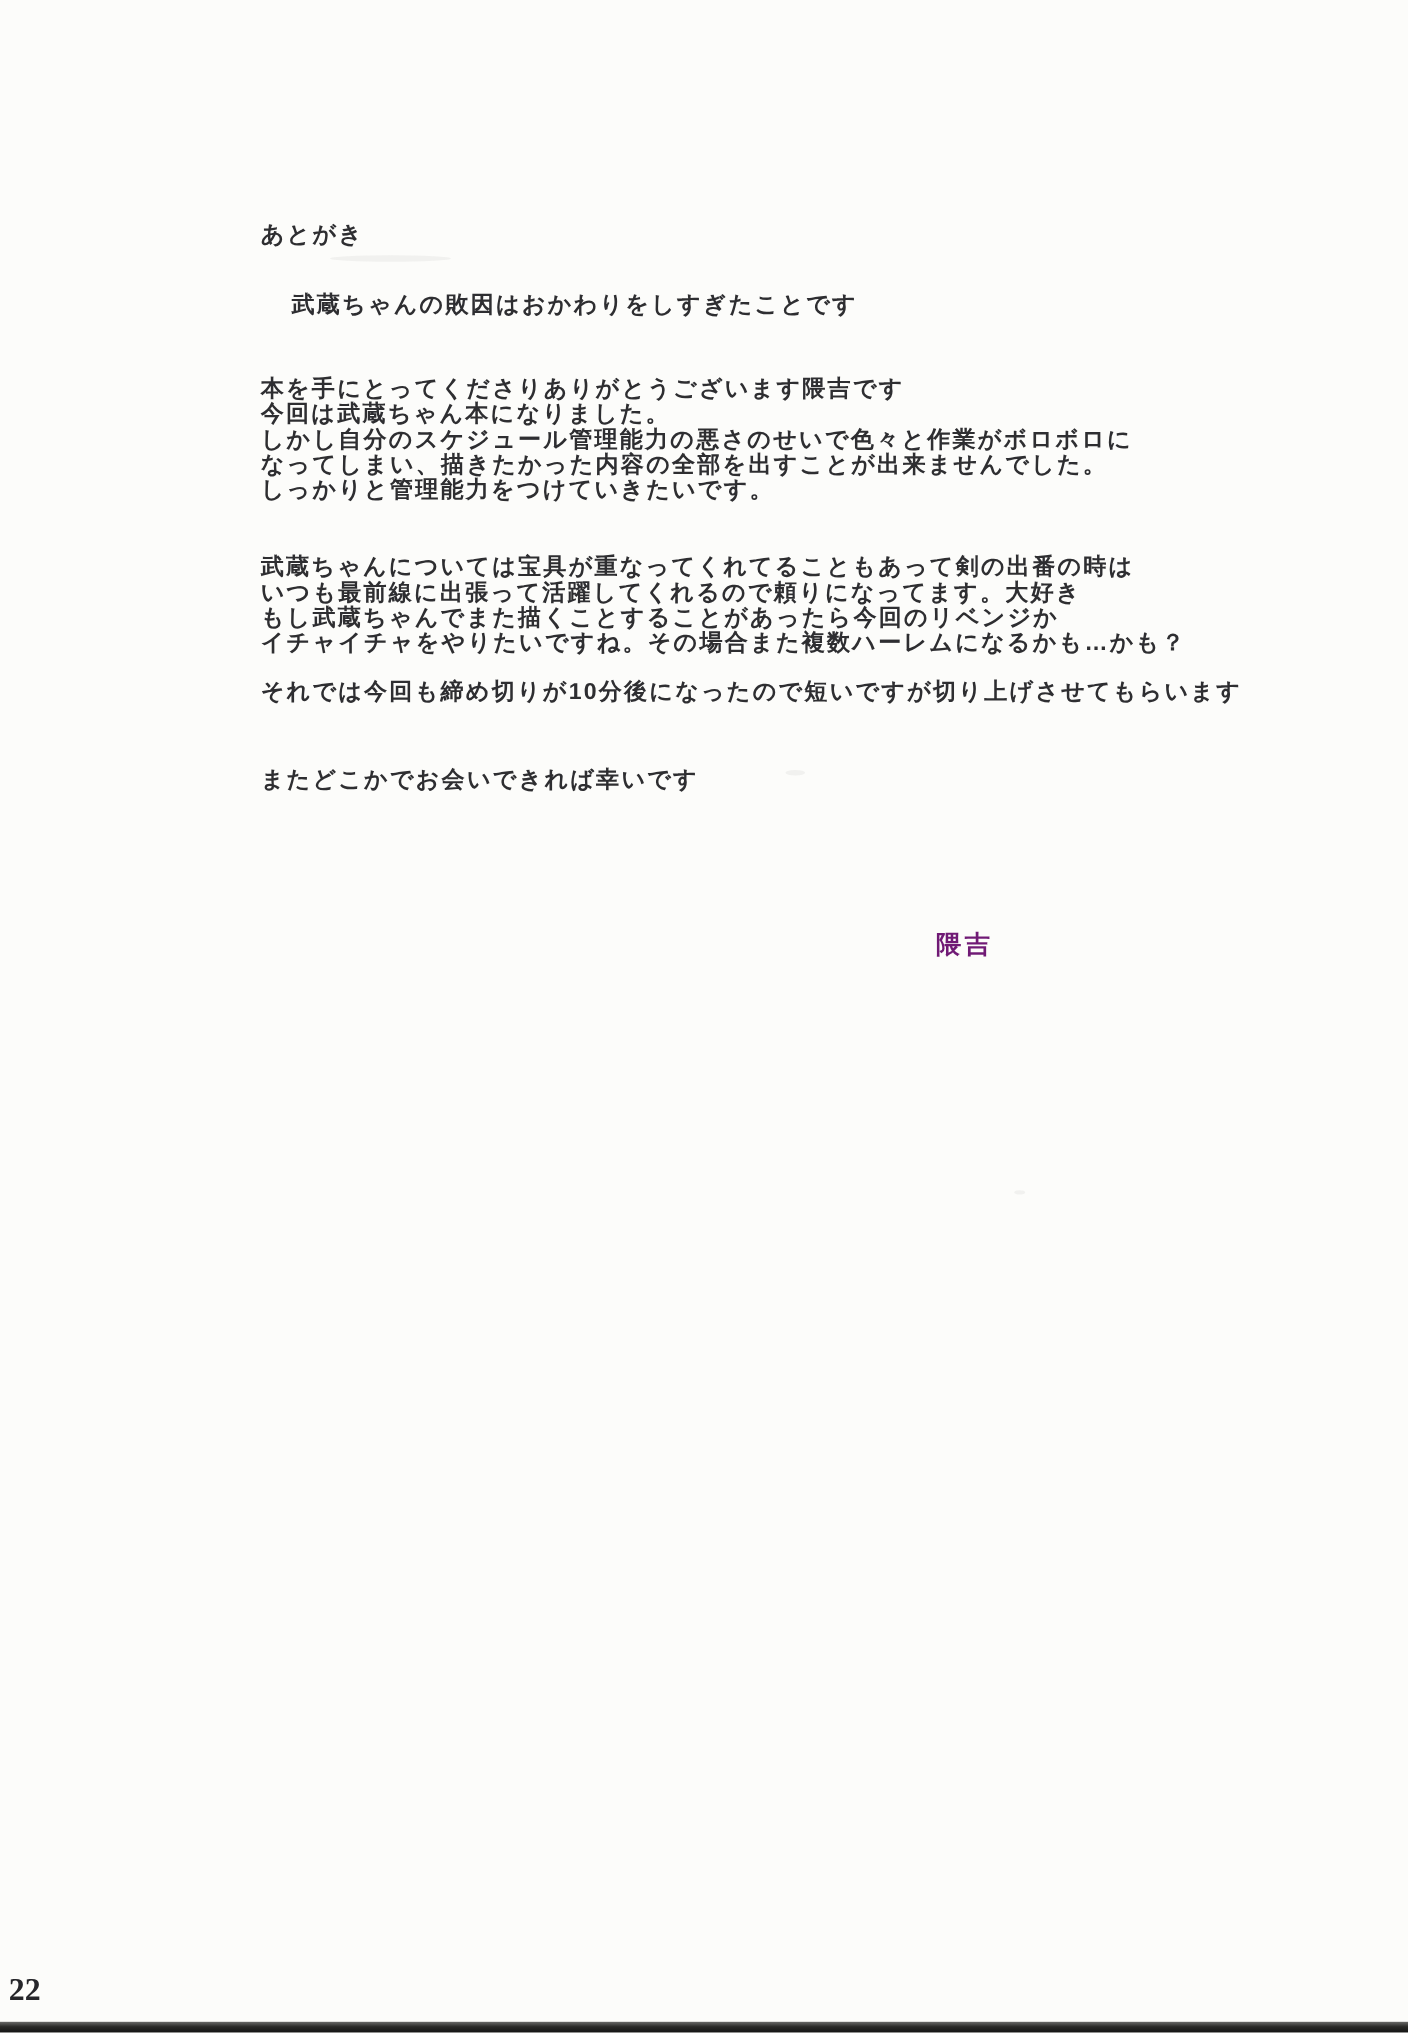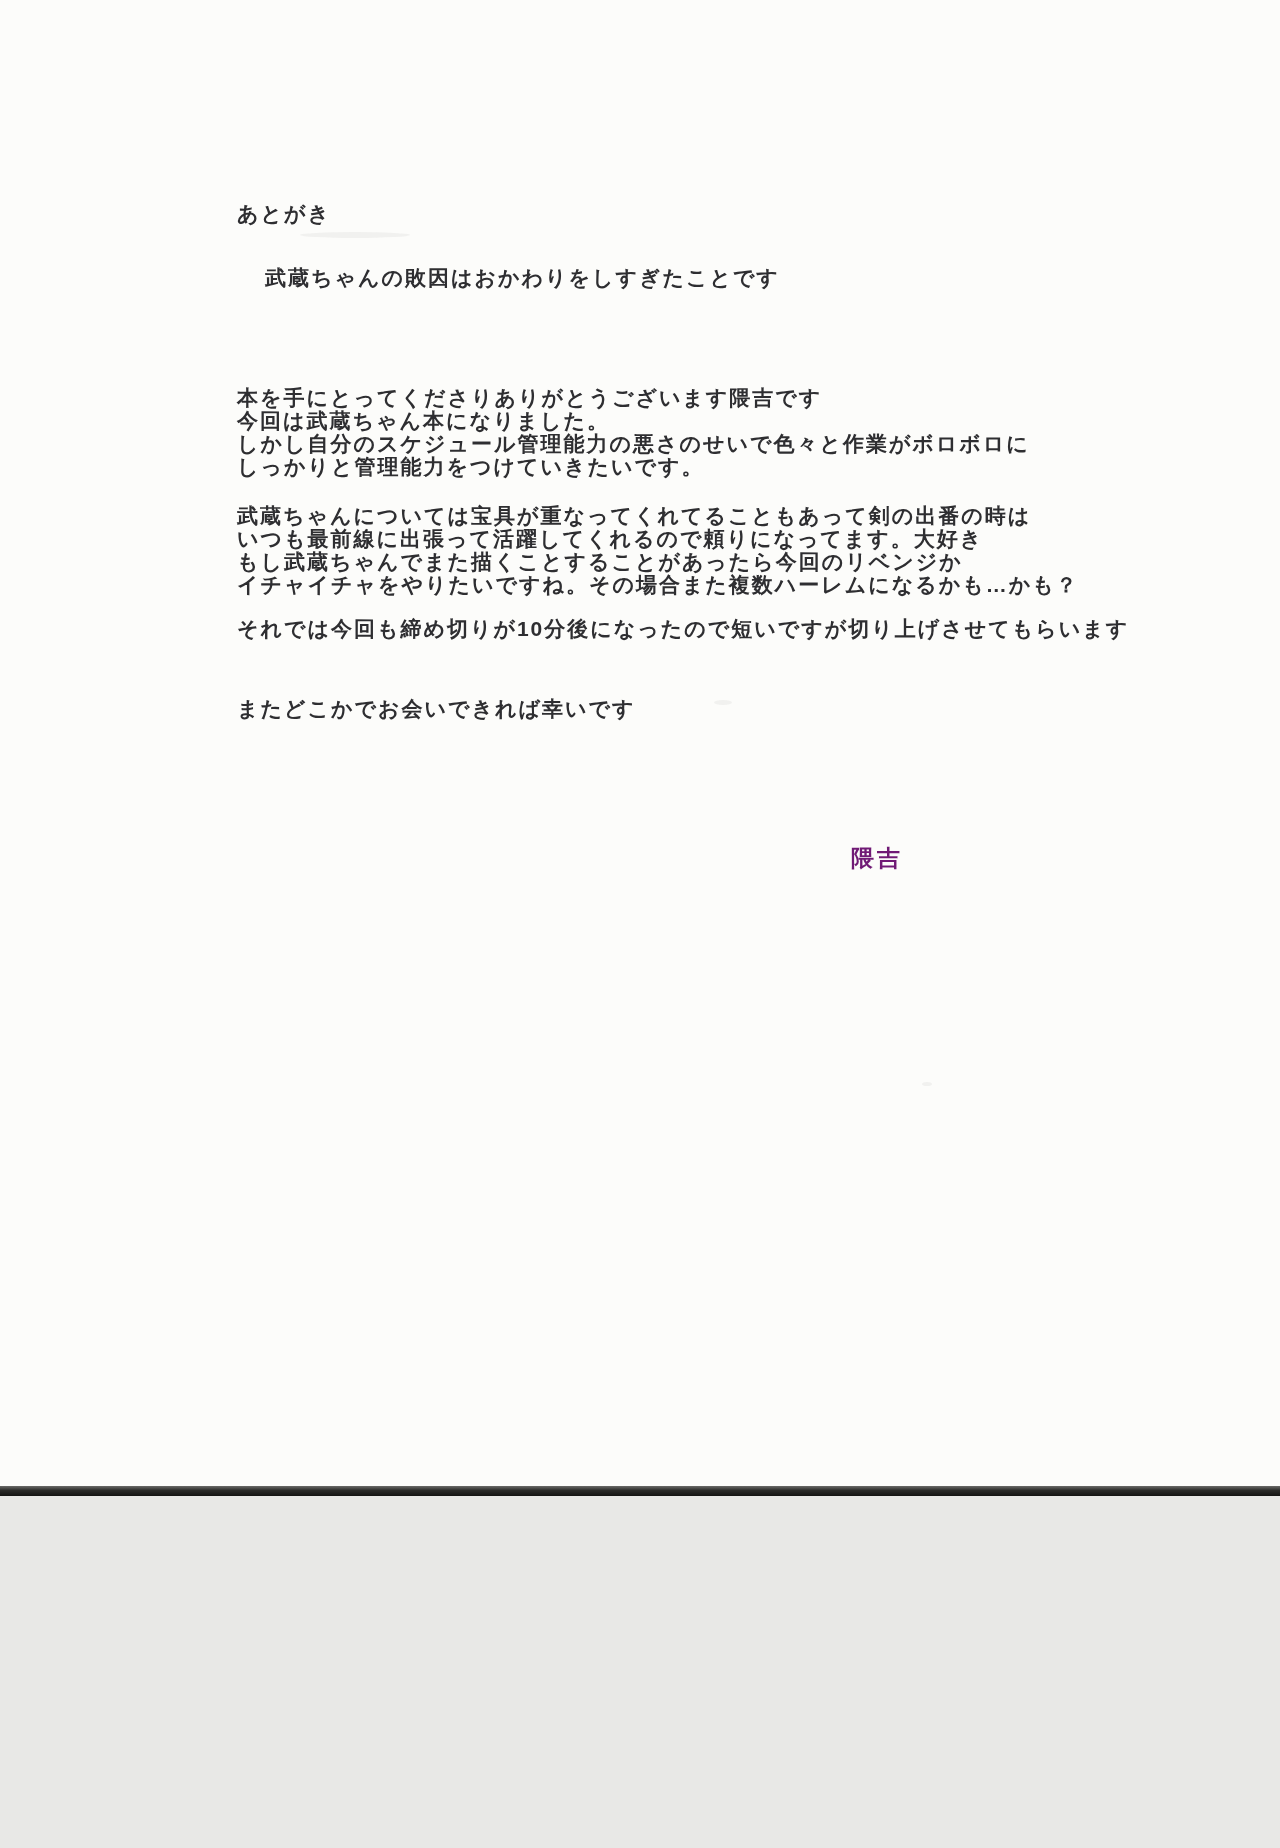--- a/index.html
+++ b/index.html
@@ -3,21 +3,21 @@
 <meta charset="utf-8">
 <style>
   html, body {
     margin: 0;
     padding: 0;
     background: #e8e8e6;
   }
   .page {
     position: relative;
     width: 1280px;
-    height: 1496px;
+    height: 1848px;
     margin: 0 auto;
     background: #fcfcfa;
     overflow: hidden;
     font-family: "Liberation Sans", sans-serif;
     color: #2e2e31;
   }
   .txt {
     position: absolute;
     left: 237px;
     font-size: 21px;
@@ -25,21 +25,21 @@
     line-height: 23px;
     font-weight: 600;
     white-space: nowrap;
     color: #2e2e31;
   }
   .para .line {
     height: 23px;
   }
   .heading   { top: 202px; }
   .tagline   { top: 266px; margin-left: 28px; }
-  .p1        { top: 342px; margin-top: 44px; }
+  .p1        { top: 342px; }
   .p2        { top: 504px; }
   .closing1  { top: 617px; }
   .closing2  { top: 666px; margin-top: 31px; }
   .signature {
     position: absolute;
     left: 851px;
     top: 843px;
     font-size: 23px;
     letter-spacing: 3px;
     font-weight: 600;
@@ -83,20 +83,21 @@
   <div class="speck speck-c"></div>
 
   <div class="txt heading">あとがき</div>
 
   <div class="txt tagline">武蔵ちゃんの敗因はおかわりをしすぎたことです</div>
 
   <div class="txt para p1">
     <div class="line">本を手にとってくださりありがとうございます隈吉です</div>
     <div class="line">今回は武蔵ちゃん本になりました。</div>
     <div class="line">しかし自分のスケジュール管理能力の悪さのせいで色々と作業がボロボロに</div>
+    <div class="line">なってしまい、描きたかった内容の全部を出すことが出来ませんでした。</div>
     <div class="line">しっかりと管理能力をつけていきたいです。</div>
   </div>
 
   <div class="txt para p2">
     <div class="line">武蔵ちゃんについては宝具が重なってくれてることもあって剣の出番の時は</div>
     <div class="line">いつも最前線に出張って活躍してくれるので頼りになってます。大好き</div>
     <div class="line">もし武蔵ちゃんでまた描くことすることがあったら今回のリベンジか</div>
     <div class="line">イチャイチャをやりたいですね。その場合また複数ハーレムになるかも…かも？</div>
   </div>
 

